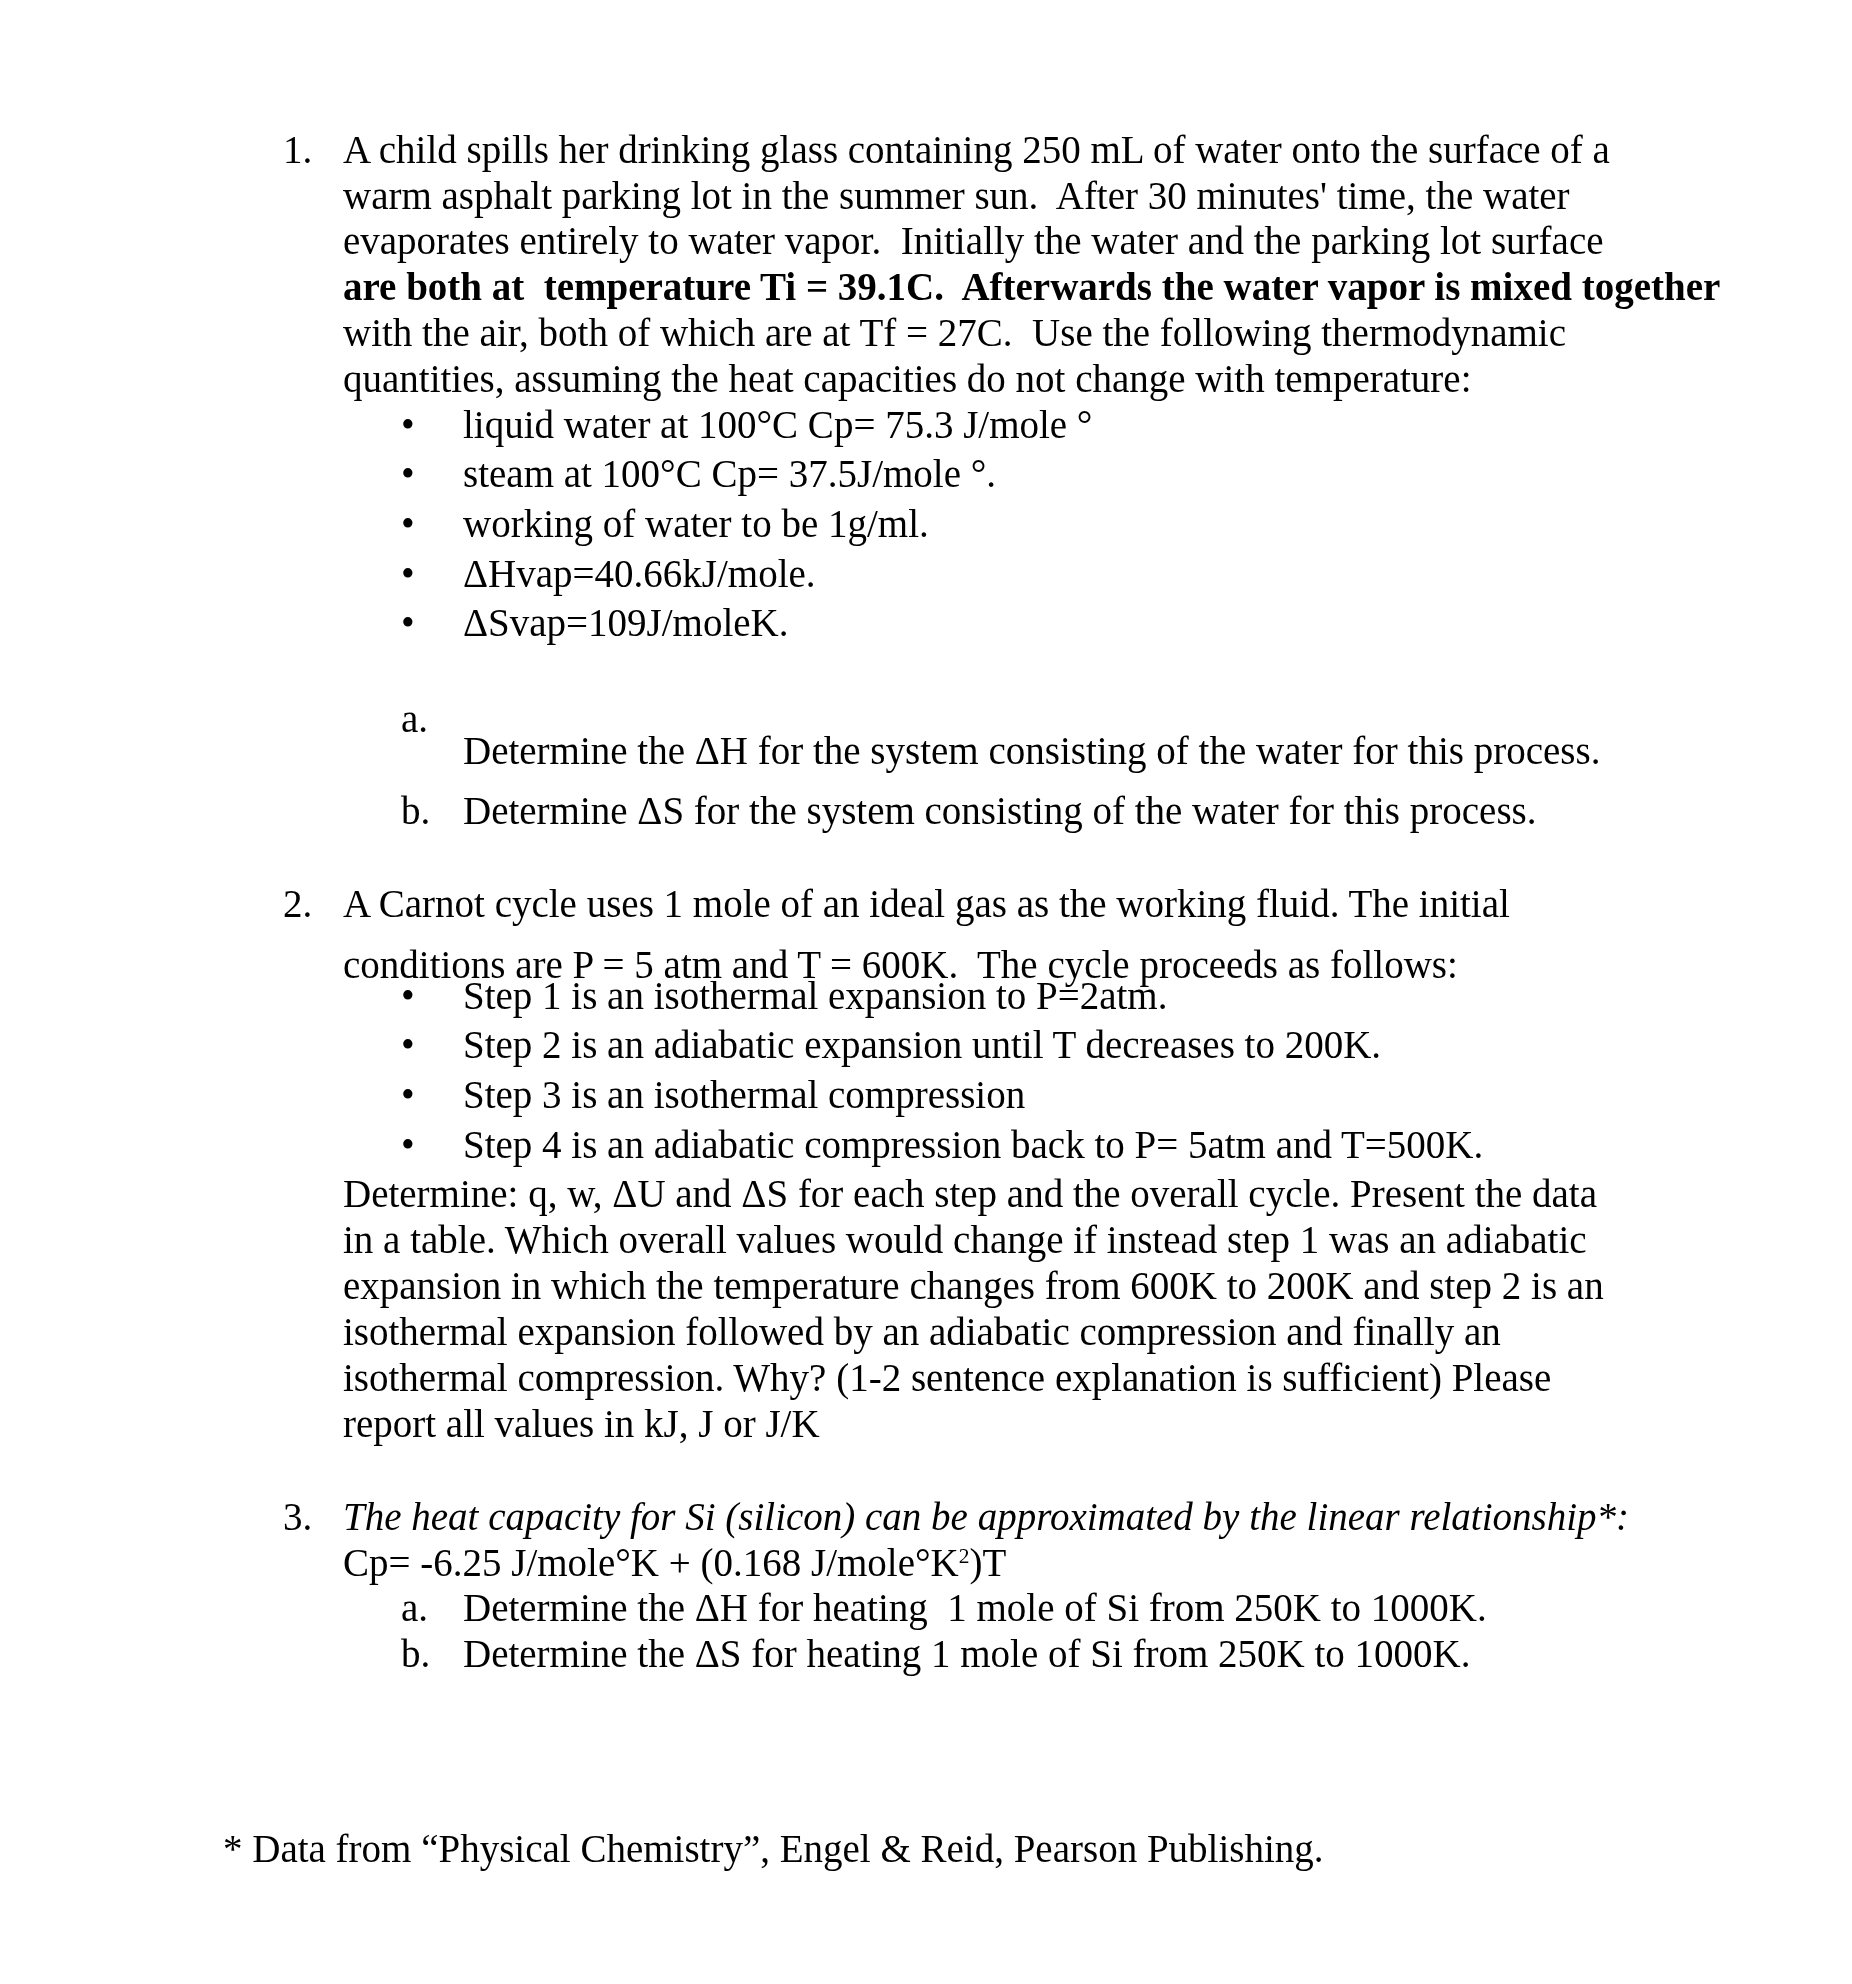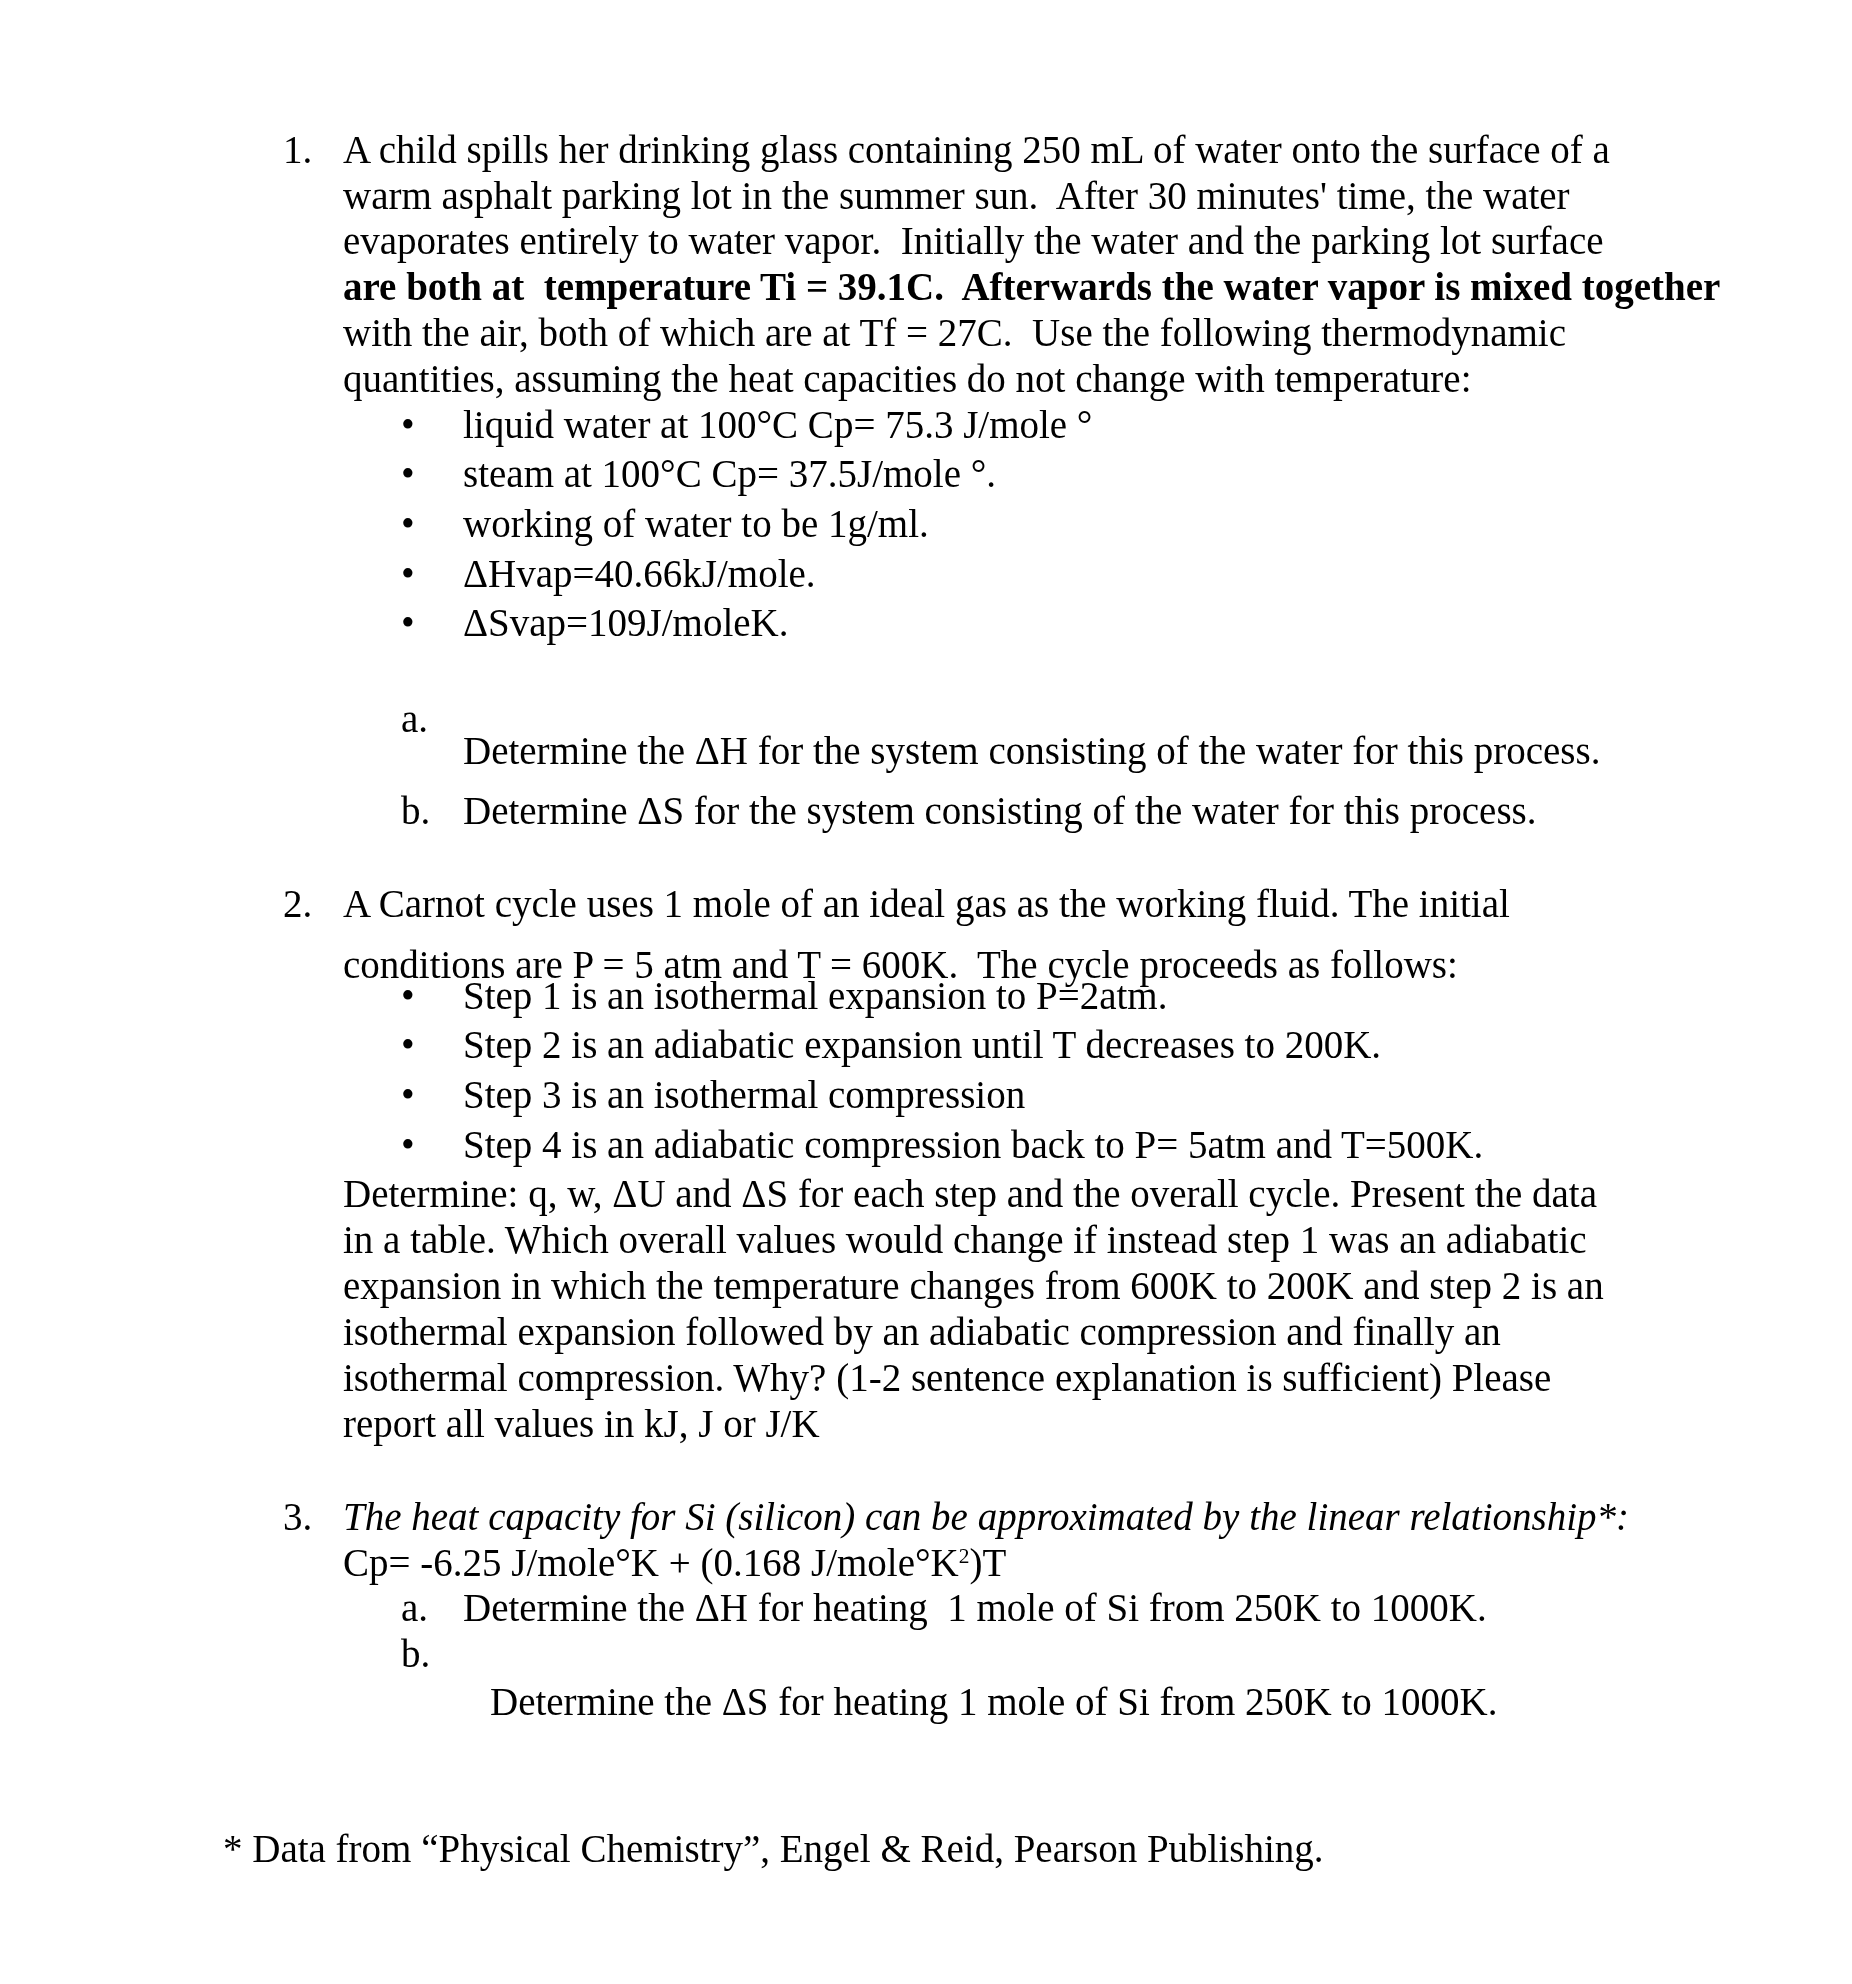--- a/index.html
+++ b/index.html
@@ -61,17 +61,17 @@
 </div>
 
 <div>
   <span class="num" style="left:283px; top:1494px;">3.</span>
   <span class="line" style="left:343px; top:1494px;font-style:italic;">The heat capacity for Si (silicon) can be approximated by the linear relationship*:</span>
   <span class="line" style="left:343px; top:1540px;"><span>Cp= -6.25 J/mole°K + (0.168 J/mole°K</span><sup>2</sup><span>)T</span></span>
 
   <span class="num" style="left:401px; top:1585px;">a.</span>
   <span class="line" style="left:463px; top:1585px;">Determine the ΔH for heating  1 mole of Si from 250K to 1000K.</span>
   <span class="num" style="left:401px; top:1631px;">b.</span>
-  <span class="line" style="left:490px; top:1631px;margin-top:48px;">Determine the ΔS for heating 1 mole of Si from 250K to 1000K.</span>
+  <span class="line" style="left:463px; top:1631px;">Determine the ΔS for heating 1 mole of Si from 250K to 1000K.</span>
 </div>
 
 <span class="line" style="left:223px; top:1826px;">* Data from “Physical Chemistry”, Engel &amp; Reid, Pearson Publishing.</span>
 
 
 </body></html>

